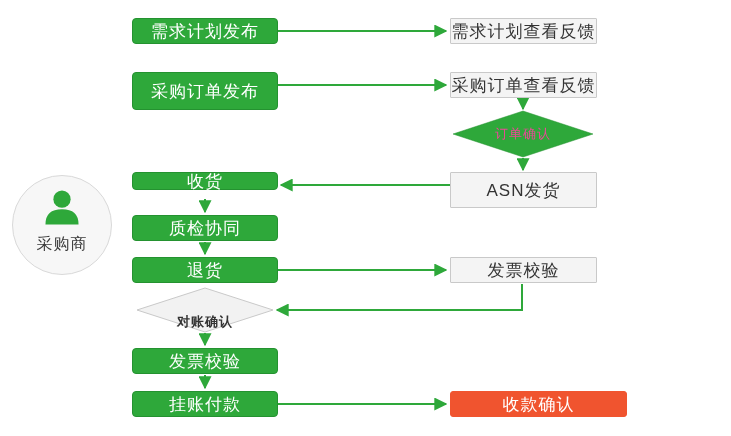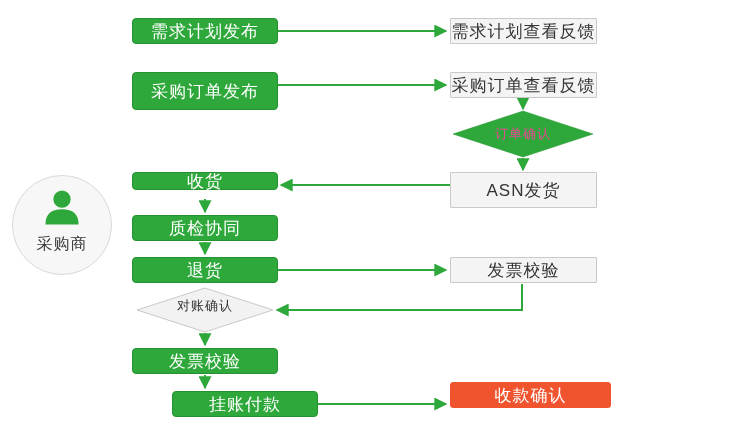--- a/index.html
+++ b/index.html
@@ -152,35 +152,35 @@
   <div class="node green" style="left:132px; top:72px; width:146px; height:38px;">采购订单发布</div>
 
   <div class="node green" style="left:132px; top:172px; width:146px; height:18px;">收货</div>
 
   <div class="node green" style="left:132px; top:215px; width:146px; height:26px;">质检协同</div>
 
   <div class="node green" style="left:132px; top:257px; width:146px; height:26px;font-family:Liberation Serif, serif;">退货</div>
 
   <div class="node green" style="left:132px; top:348px; width:146px; height:26px;">发票校验</div>
 
-  <div class="node green" style="left:132px; top:391px; width:146px; height:26px;margin-left:40px;">挂账付款</div>
+  <div class="node green" style="left:132px; top:391px; width:146px; height:26px;">挂账付款</div>
 
   <div class="node light" style="left:450px; top:18px; width:147px; height:26px;">需求计划查看反馈</div>
 
   <div class="node light" style="left:450px; top:72px; width:147px; height:26px;">采购订单查看反馈</div>
 
   <div class="node light" style="left:450px; top:172px; width:147px; height:36px;">ASN发货</div>
 
   <div class="node light" style="left:450px; top:257px; width:147px; height:26px;">发票校验</div>
 
-  <div class="node red" style="left:450px; top:382px; width:161px; height:26px;">收款确认</div>
+  <div class="node red" style="left:450px; top:391px; width:177px; height:26px;">收款确认</div>
 
   <div class="diamond-text on-green" style="left:453px; top:111px; width:140px; height:46px;">订单确认</div>
 
-  <div class="diamond-text on-light" style="left:137px; top:284px; width:136px; height:44px;">对账确认</div>
+  <div class="diamond-text on-light" style="left:137px; top:300px; width:136px; height:44px;font-weight:bold;">对账确认</div>
 
   <div class="actor-circle" style="left:12px; top:175px;">
     <span class="actor-icon">
       <svg width="46" height="48" viewBox="0 0 64 64">
         <circle class="fill" cx="32" cy="17" r="12"></circle>
         <path class="fill" d="M9 52 Q9 31 32 31 Q55 31 55 52 Z"></path>
       </svg>
     </span>
     <div class="actor-label">采购商</div>
   </div>

